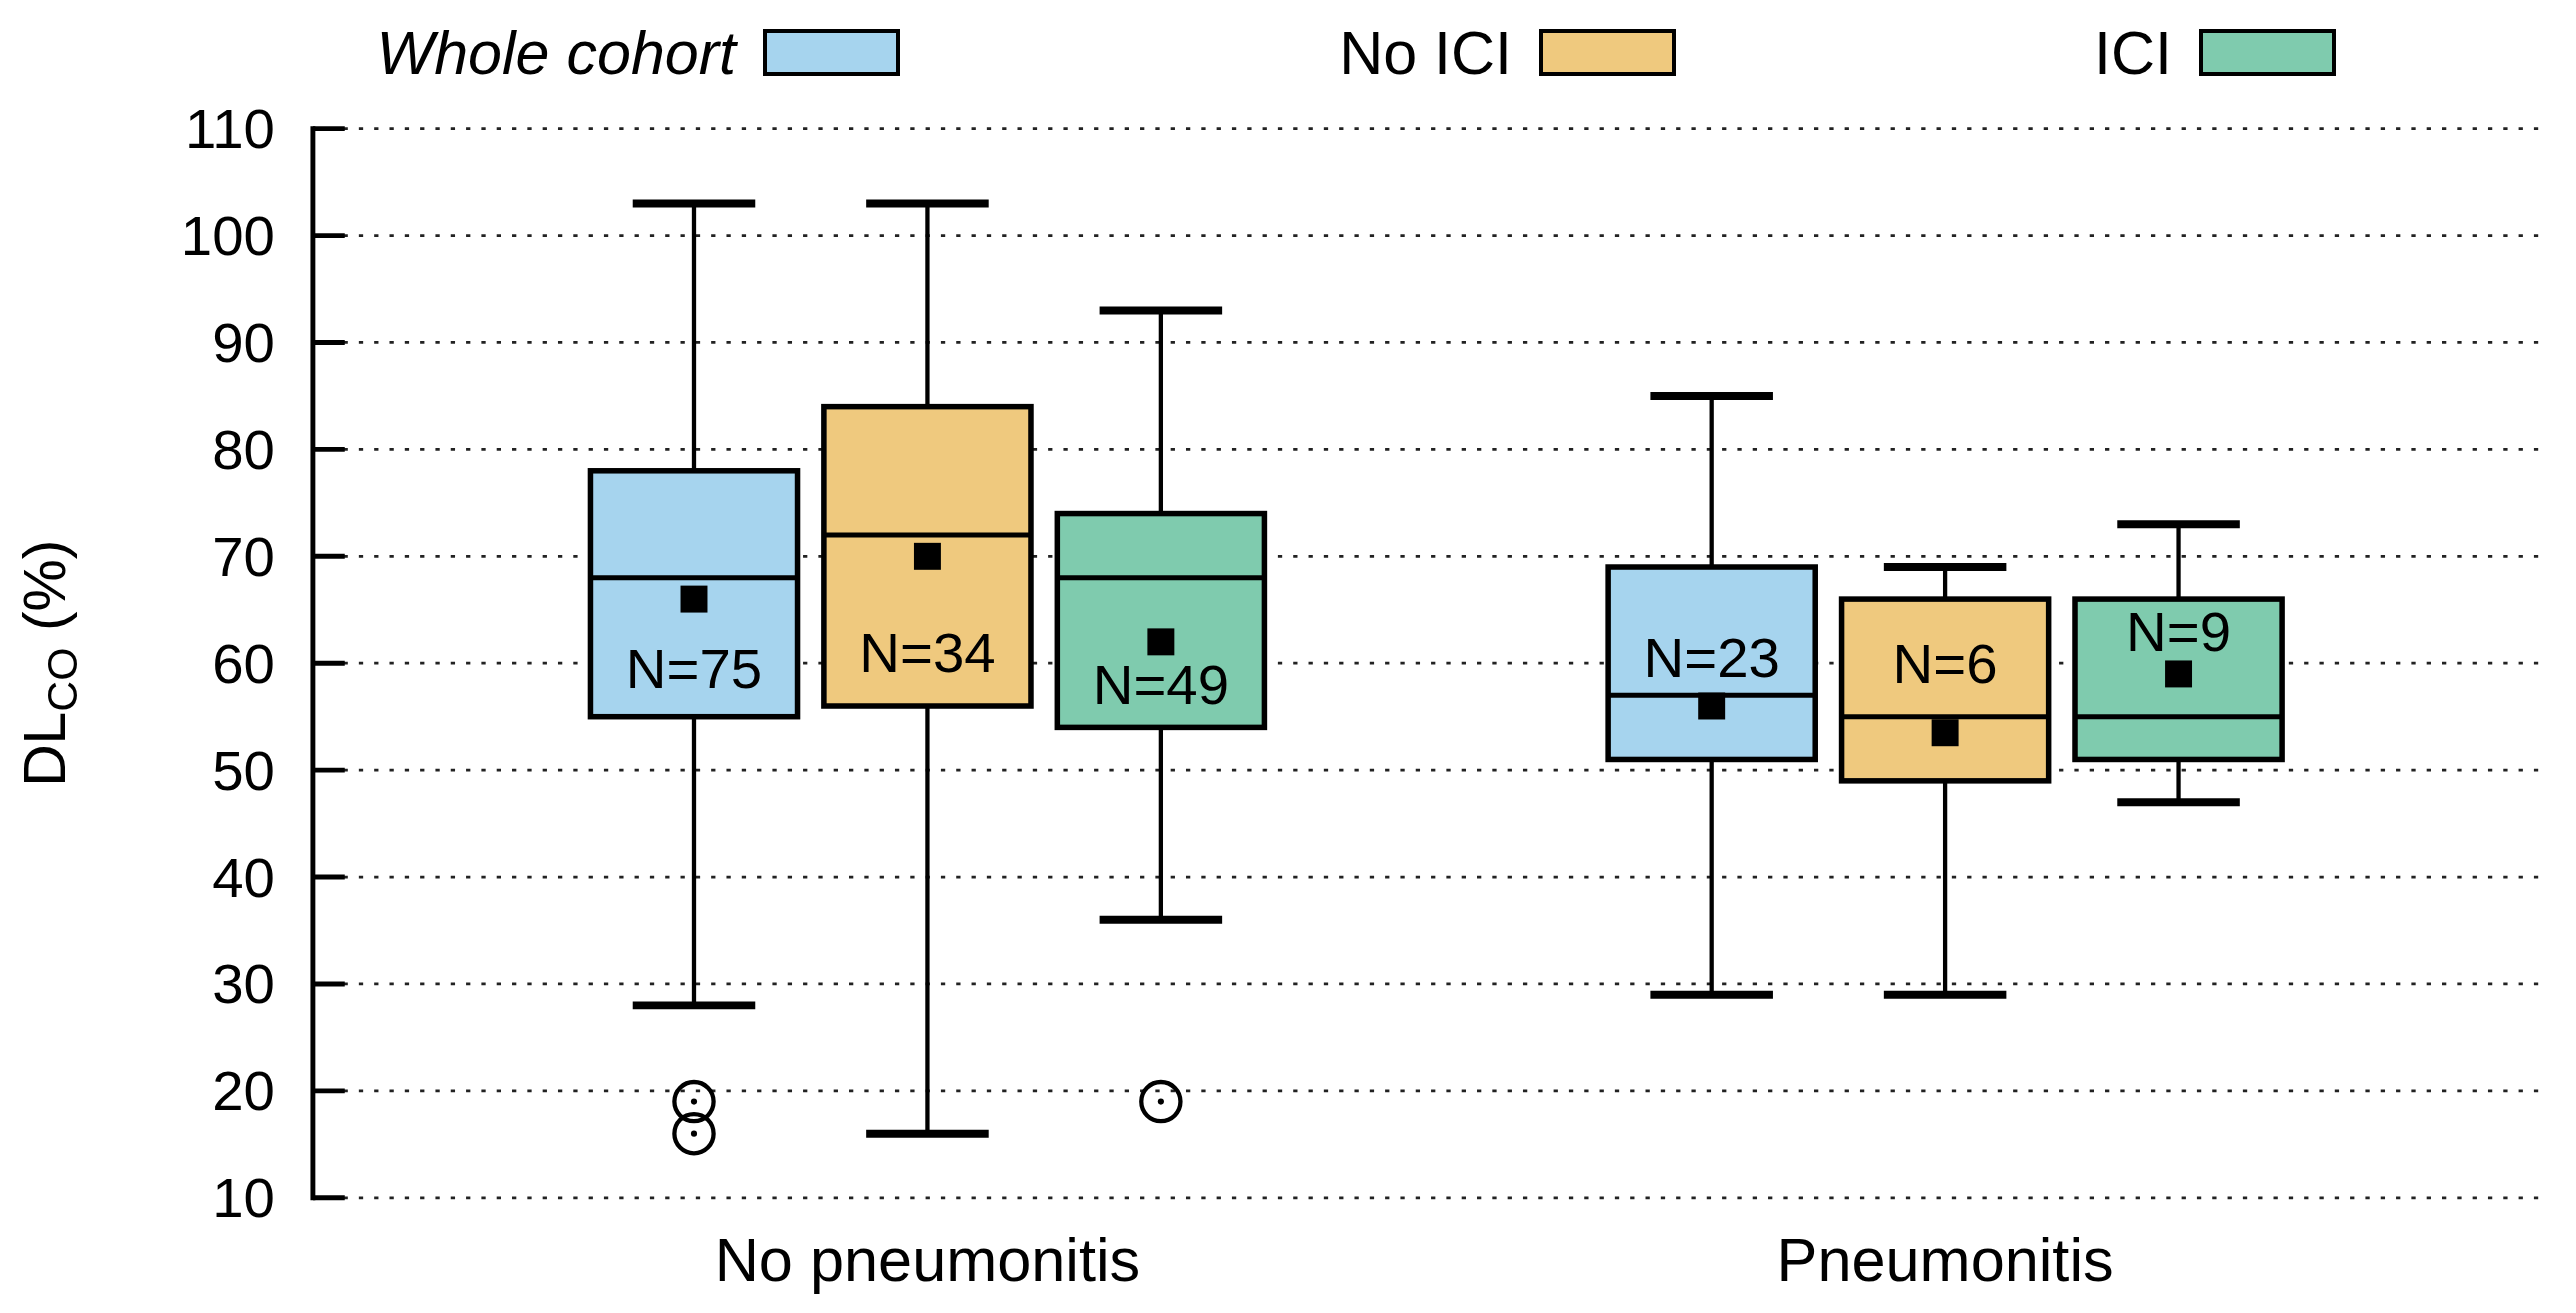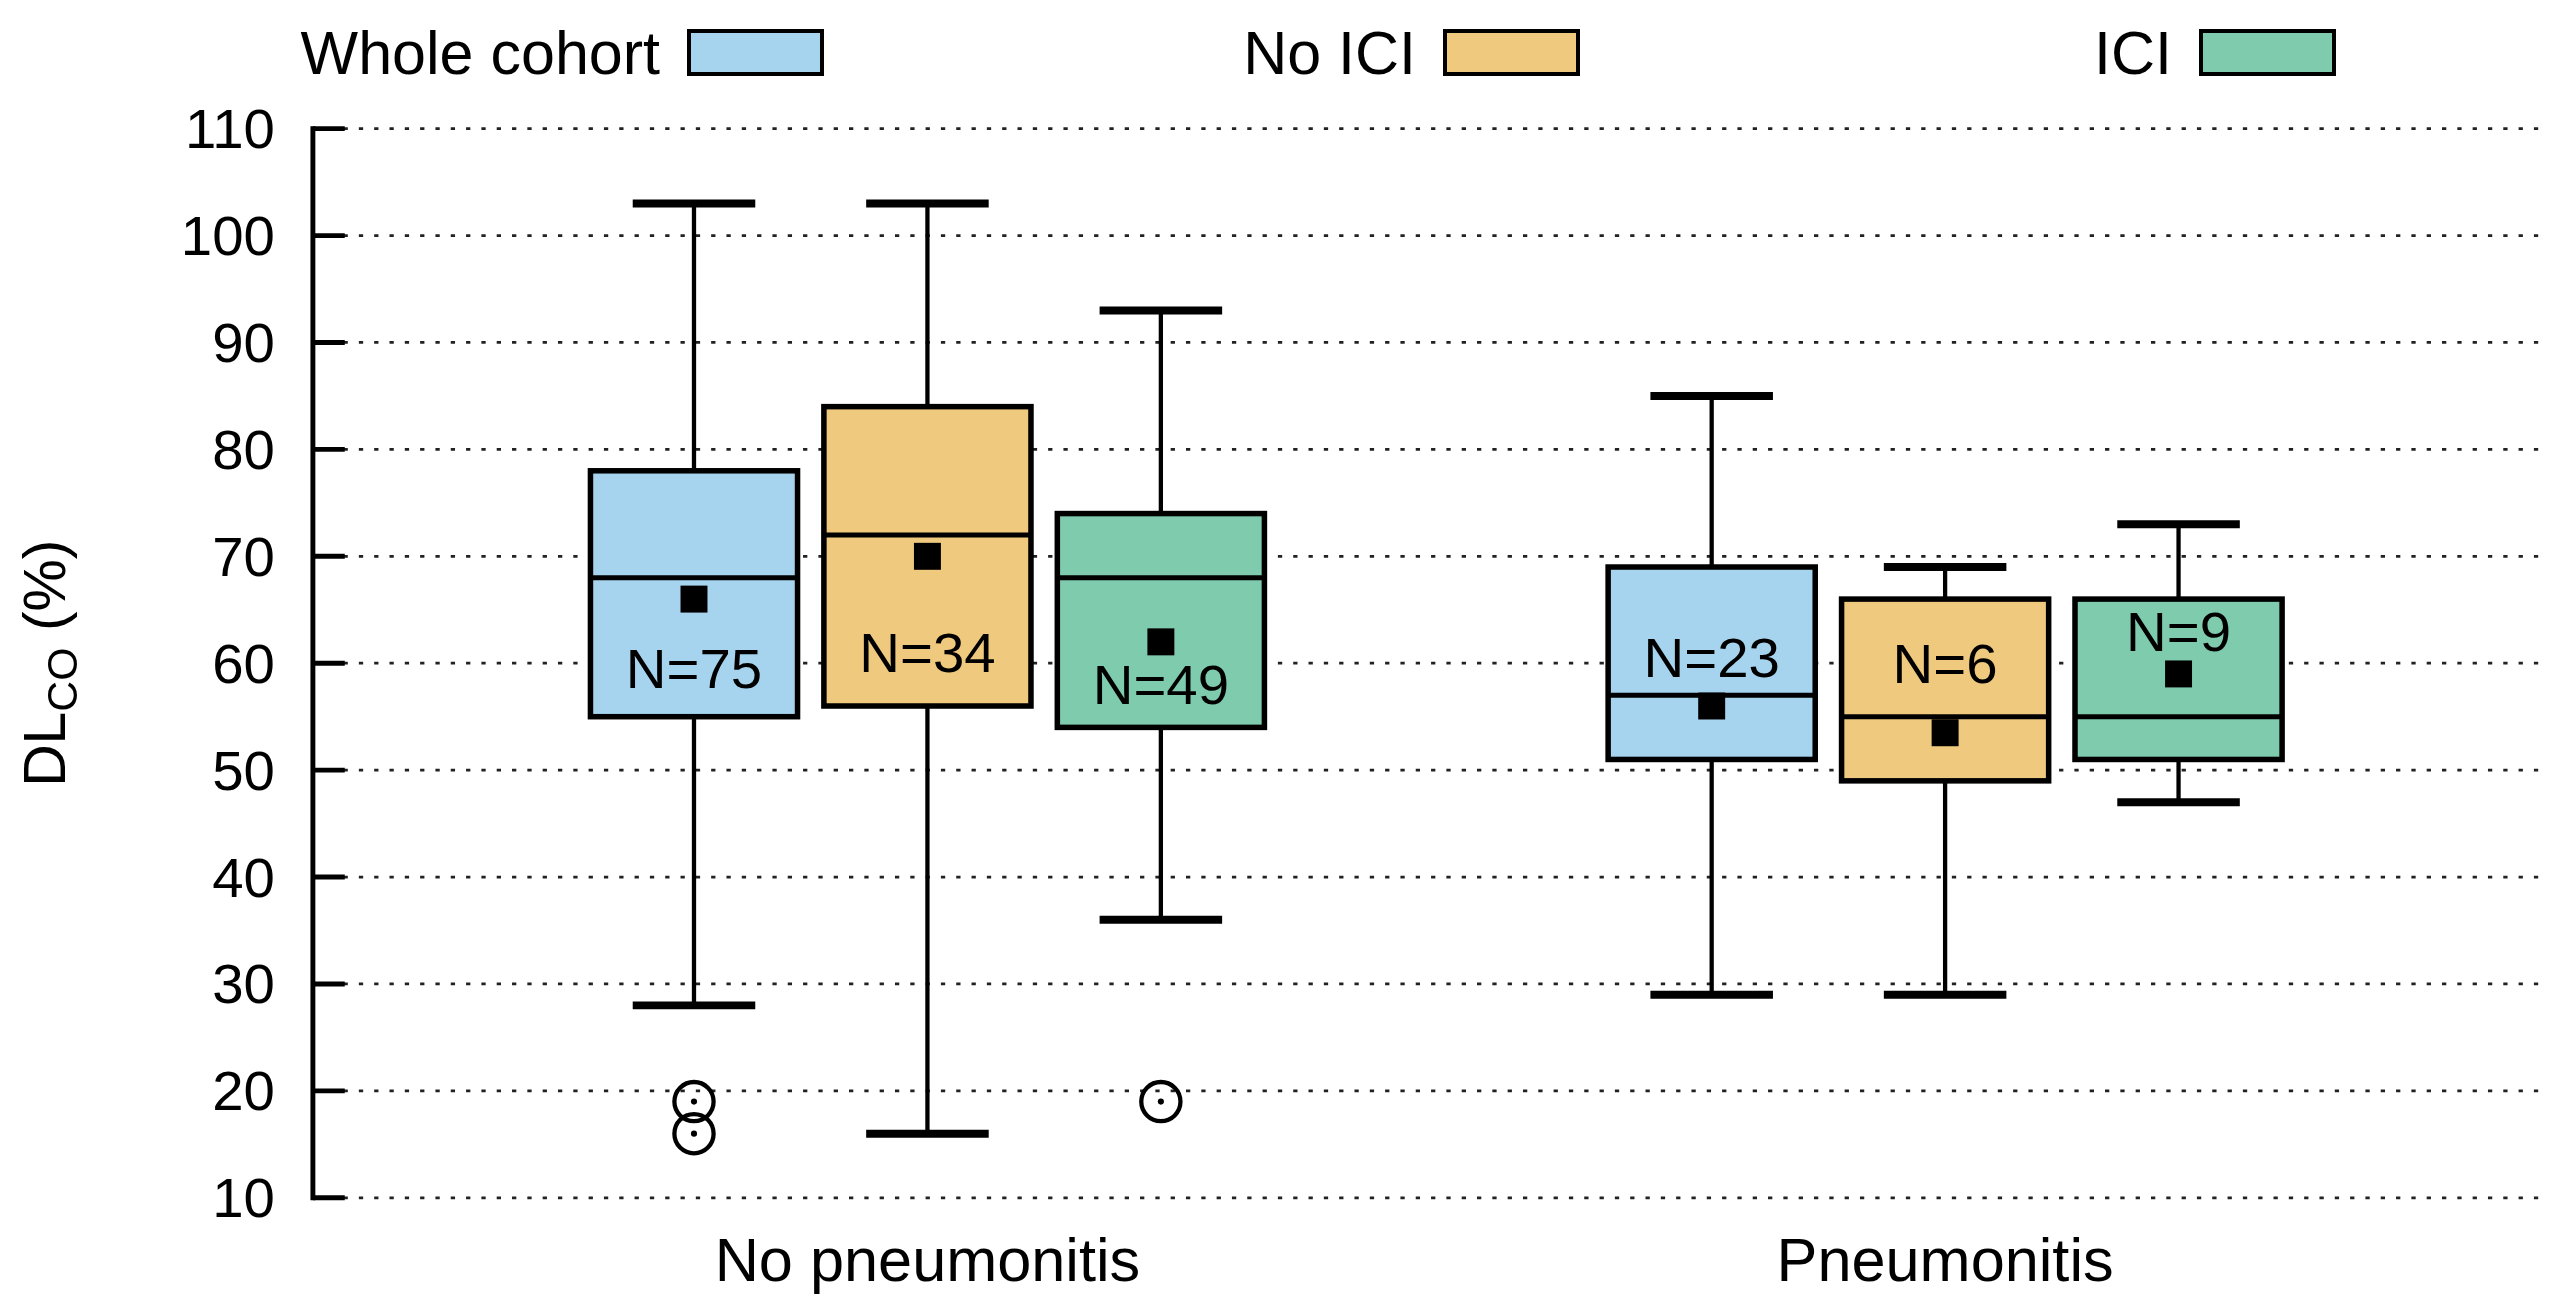--- a/index.html
+++ b/index.html
@@ -17,22 +17,22 @@
     display:flex;align-items:center;gap:27px;
   }
   .legend-label{
     font-size:61px;color:#000;white-space:nowrap;
   }
   .legend-swatch{
     display:inline-block;
     width:129px;height:39px;
     border:4.3px solid #000;
   }
-  .li-1{right:1752px;}
-  .li-2{right:996px;}
+  .li-1{right:1676px;font-style:italic;}
+  .li-2{right:900px;}
   .li-3{right:240px;}
 </style>
 </head>
 <body>
 
 <div class="page">
 
   <svg id="chart" width="2576" height="1313" viewBox="0 0 4203 2143" xmlns="http://www.w3.org/2000/svg">
       <g>
         <line x1="510" x2="4150" y1="1955" y2="1955" stroke="#222222" stroke-width="4.5" stroke-dasharray="7 18"></line>

